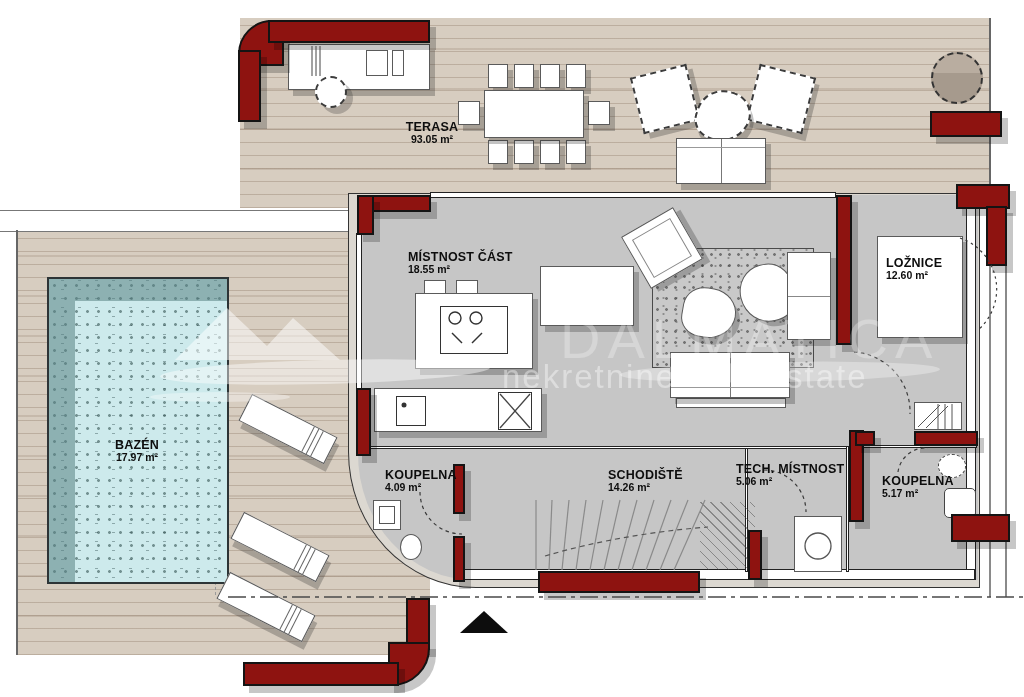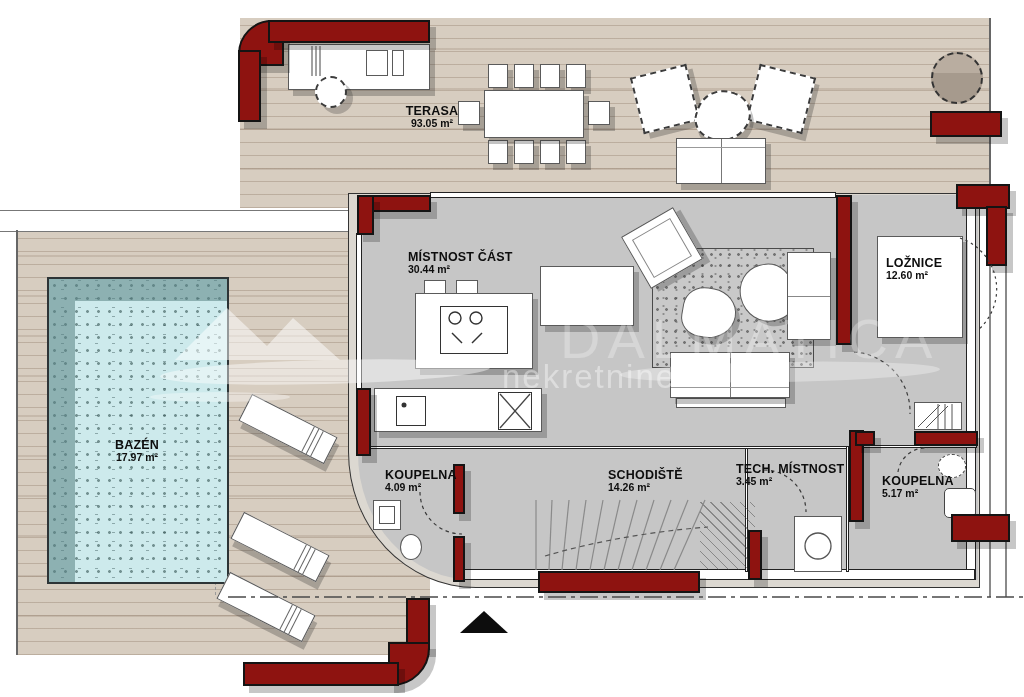--- a/index.html
+++ b/index.html
@@ -245,55 +245,56 @@
       <path d="M420,492 A42 42 0 0 0 462,534"></path>
       <path d="M854,352 A60 60 0 0 1 910,414"></path>
       <path d="M764,470 A42 42 0 0 1 806,512"></path>
       <path d="M898,472 A28 28 0 0 1 928,448"></path>
       <path d="M960,238 A54 54 0 0 1 978,330" stroke-dasharray="2.5 3.5"></path>
     </g>
 
     <line x1="228" y1="597" x2="1024" y2="597" stroke="#4a4a4a" stroke-width="1.6" stroke-dasharray="18 5 4 5"></line>
   </svg>
 
-  <div class="lbl center" style="left:388px;top:104px;width:88px;">
+  <div class="lbl center" style="left:388px;top:120px;width:88px;">
     <div class="t">TERASA</div>
     <div class="a">93.05 m²</div>
   </div>
   <div class="lbl" style="left:408px;top:250px;">
     <div class="t">MÍSTNOST ČÁST</div>
-    <div class="a">30.44 m²</div>
+    <div class="a">18.55 m²</div>
   </div>
   <div class="lbl" style="left:886px;top:256px;">
     <div class="t">LOŽNICE</div>
     <div class="a">12.60 m²</div>
   </div>
   <div class="lbl center" style="left:94px;top:418px;width:86px;margin-top:20px;">
     <div class="t">BAZÉN</div>
     <div class="a">17.97 m²</div>
   </div>
   <div class="lbl" style="left:385px;top:468px;">
     <div class="t">KOUPELNA</div>
     <div class="a">4.09 m²</div>
   </div>
   <div class="lbl" style="left:608px;top:468px;">
     <div class="t">SCHODIŠTĚ</div>
     <div class="a">14.26 m²</div>
   </div>
   <div class="lbl" style="left:736px;top:462px;">
     <div class="t">TECH. MÍSTNOST</div>
-    <div class="a">3.45 m²</div>
+    <div class="a">5.06 m²</div>
   </div>
   <div class="lbl" style="left:882px;top:474px;">
     <div class="t">KOUPELNA</div>
     <div class="a">5.17 m²</div>
   </div>
 
   <svg class="wm" style="left:175px;top:300px;" width="165" height="62" viewBox="0 0 165 62">
     <path d="M0,60 L52,8 L92,46 L118,18 L165,60 Z" fill="rgba(255,255,255,.5)"></path>
   </svg>
   <div class="wm wm-dal" style="left:560px;top:306px;">DALMATICA</div>
   <div class="wm wm-small" style="left:502px;top:358px;">nekretnine</div>
+  <div class="wm wm-small" style="left:786px;top:358px;">state</div>
   <div class="swoosh" style="left:160px;top:360px;width:330px;height:24px;transform:rotate(-1.5deg);"></div>
   <div class="swoosh" style="left:620px;top:362px;width:320px;height:20px;background:rgba(255,255,255,.32);transform:rotate(-1deg);"></div>
   <div class="swoosh" style="left:150px;top:392px;width:140px;height:10px;background:rgba(255,255,255,.35);"></div>
 
 </div>
 
 </body></html>

